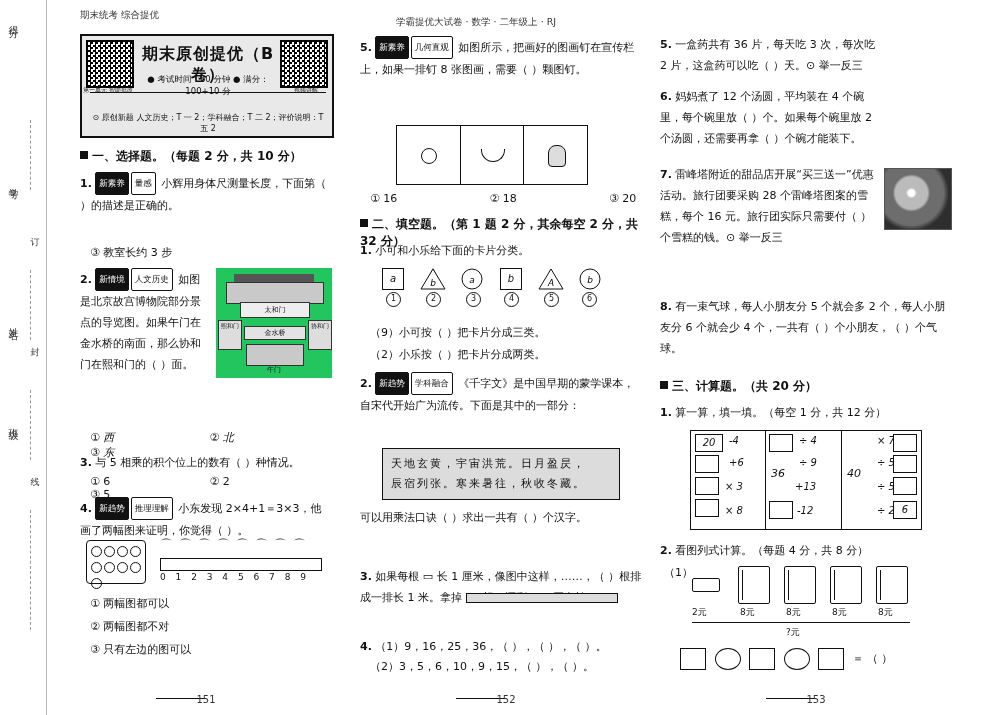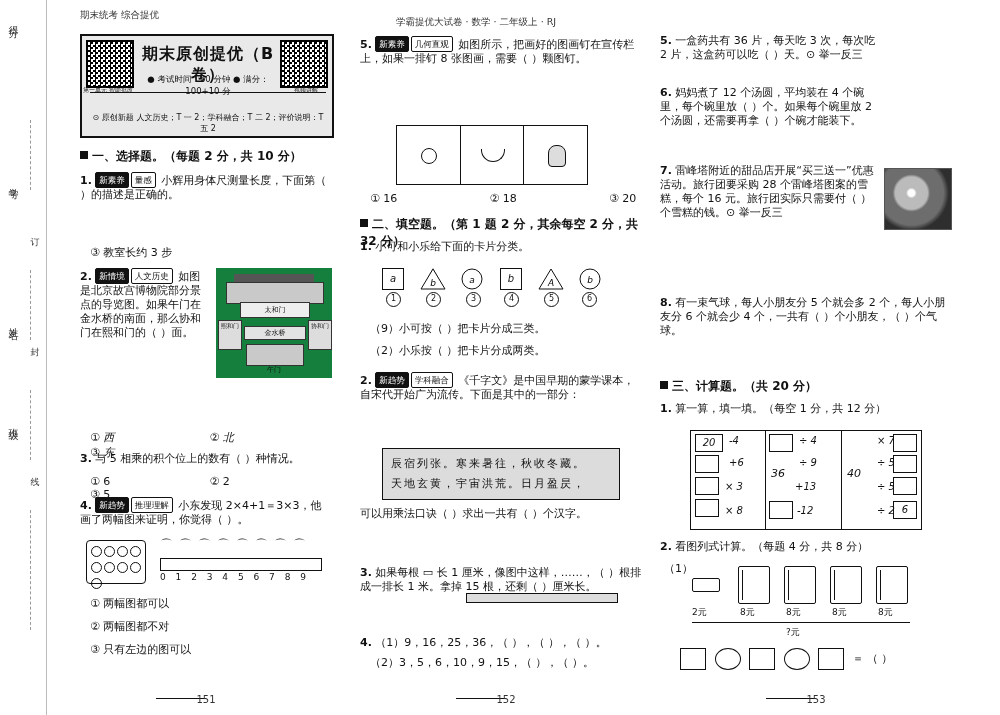--- a/index.html
+++ b/index.html
@@ -70,21 +70,21 @@
   }
 
   .sec-head{
     position:absolute;font-size:12px;font-weight:bold;
   }
   .sec-head .sq{
     display:inline-block;width:8px;height:8px;background:#111;margin-right:4px;
     vertical-align:1px;
   }
   .q{
-    position:absolute;font-size:11px;line-height:14px;
+    position:absolute;font-size:11px;line-height:21px;
   }
   .tag{
     display:inline-block;border:1px solid #111;background:#111;color:#fff;
     font-size:8.5px;padding:0 3px;margin:0 2px 0 0;border-radius:2px;vertical-align:1px;
   }
   .tag.w{background:#fff;color:#111;}
   .opts{position:absolute;font-size:11px;}
   .opt{display:inline-block;margin-right:26px;}
   .cell{
     display:inline-block;border:1px solid #111;width:20px;height:20px;
@@ -120,21 +120,21 @@
     position:absolute;left:50%;top:50%;width:16px;height:20px;margin:-10px 0 0 -8px;
     border:1.5px solid #111;border-radius:8px 8px 4px 4px;background:#ddd;
   }
 
   .poembox{
     position:absolute;border:1px solid #111;background:#dcdcdc;
     font-size:11px;line-height:20px;padding:5px 8px;letter-spacing:2px;
   }
 
   .palace{
-    position:absolute;border:0;background:#15803d;
+    position:absolute;border:0;background:#22c55e;
   }
   .ruler{
     position:absolute;border:1px solid #111;height:11px;background:#fff;
   }
   .numline{position:absolute;font-size:9px;letter-spacing:3.5px;}
 
   .beads{position:absolute;}
   .bead{
     width:9px;height:9px;border:1px solid #111;border-radius:50%;display:inline-block;
     margin:1px;
@@ -360,22 +360,22 @@
     <div class="q" style="left:14px;top:322px;width:280px;">（9）小可按（        ）把卡片分成三类。</div>
     <div class="q" style="left:14px;top:344px;width:280px;">（2）小乐按（        ）把卡片分成两类。</div>
 
     <div class="q" style="left:4px;top:372px;width:280px;">
       <b>2.</b>
       <span class="tag">新趋势</span><span class="tag w">学科融合</span>
       <span>《千字文》是中国早期的蒙学课本，自宋代开始广为流传。下面是其中的一部分：</span>
     </div>
 
     <div class="poembox" style="left:26px;top:448px;width:220px;">
+      <div>天地玄黄，宇宙洪荒。日月盈昃，</div>
       <div>辰宿列张。寒来暑往，秋收冬藏。</div>
-      <div>天地玄黄，宇宙洪荒。日月盈昃，</div>
     </div>
 
     <div class="q" style="left:4px;top:507px;width:285px;">可以用乘法口诀（                ）求出一共有（        ）个汉字。</div>
 
     <div class="q" style="left:4px;top:566px;width:285px;">
       <b>3.</b>
       <span>如果每根 ▭ 长 1 厘米，像图中这样，……，（        ）根排成一排长 1 米。拿掉 15 根，还剩（        ）厘米长。</span>
     </div>
     <div class="ruler" style="left:110px;top:593px;width:150px;height:8px;background:#ddd;"></div>
 

